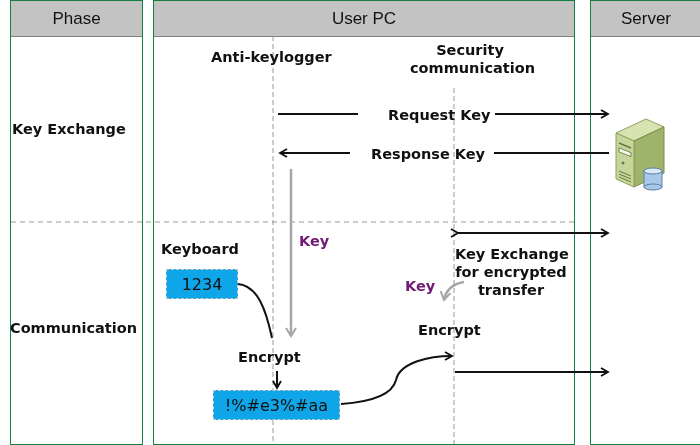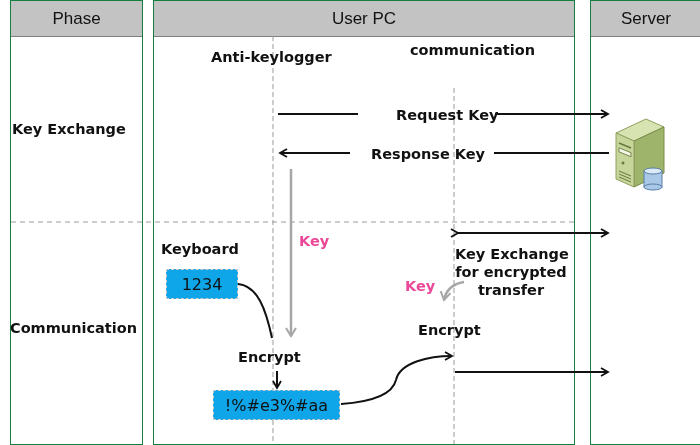--- a/index.html
+++ b/index.html
@@ -5,21 +5,21 @@
   html, body { margin:0; padding:0; background:#ffffff; }
   body { width:700px; height:445px; position:relative; overflow:hidden;
          font-family:"DejaVu Sans", sans-serif; }
   .lane { position:absolute; border:1px solid #15803d; box-sizing:border-box; background:#fff; }
   .lane-head { position:absolute; left:0; right:0; top:0; height:35px; background:#c3c3c3;
                border-bottom:1px solid #7f7f7f; display:flex; align-items:center; justify-content:center;
                font-family:"Liberation Sans", sans-serif; font-size:17px; color:#111; }
   .txt { position:absolute; font-family:"DejaVu Sans", sans-serif; font-weight:bold; font-size:14.5px;
          color:#111; white-space:nowrap; line-height:1.25; }
   .center { text-align:center; }
-  .gray { color:#ec4899; }
+  .gray { color:#701a75; }
   .box { position:absolute; border:1px dashed #c9c9c9; background:#0ea5e9; box-sizing:border-box;
          display:flex; align-items:center; justify-content:center;
          font-family:"DejaVu Sans", sans-serif; font-size:16px; color:#111; }
   svg.overlay { position:absolute; left:0; top:0; }
 </style>
 </head>
 <body>
 
 <div class="lane" style="left:10px;top:0;width:133px;height:445px;">
   <div class="lane-head">Phase</div>
@@ -65,24 +65,25 @@
   <path d="M341,404 C370,402 392,396 396,380 C400,362 430,356 452,356" fill="none" stroke="#111" stroke-width="2" marker-end="url(#ah)"></path>
 
   <line x1="455" y1="372" x2="608" y2="372" stroke="#111" stroke-width="2" marker-end="url(#ah)"></line>
 </svg>
 
 <div class="txt" style="left:12px;top:120px;">Key Exchange</div>
 <div class="txt" style="left:10px;top:319px;">Communication</div>
 
 <div class="txt" style="left:211px;top:48px;">Anti-keylogger</div>
 <div class="txt center" style="left:410px;top:41px;width:120px;">
+  <div>Security</div>
   <div>communication</div>
 </div>
 
-<div class="txt" style="left:396px;top:106px;">Request Key</div>
+<div class="txt" style="left:388px;top:106px;">Request Key</div>
 <div class="txt" style="left:371px;top:145px;">Response Key</div>
 <div class="txt center" style="left:455px;top:245px;width:112px;">
   <div>Key Exchange</div>
   <div>for encrypted</div>
   <div>transfer</div>
 </div>
 <div class="txt center" style="left:472px;top:380px;width:100px;">
 </div>
 
 <div class="txt" style="left:161px;top:240px;">Keyboard</div>

